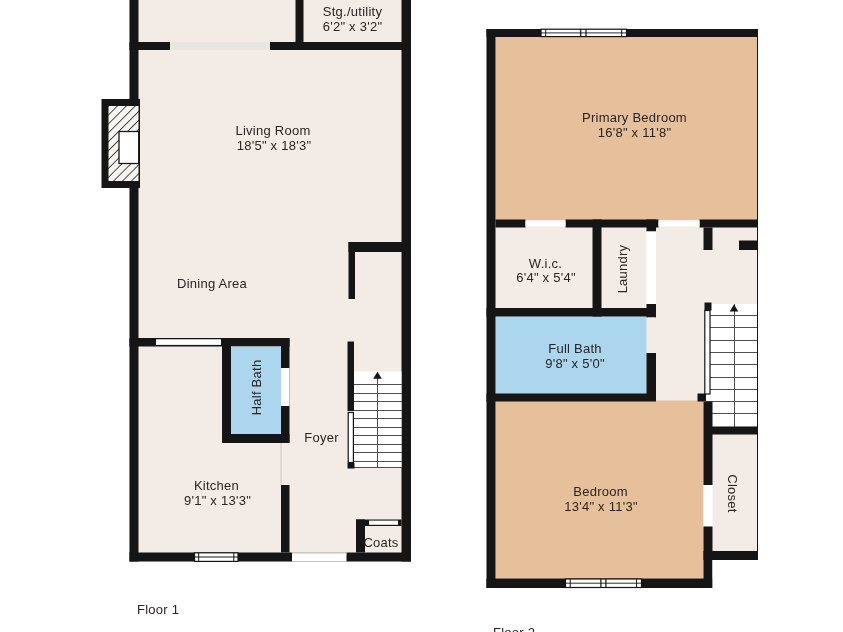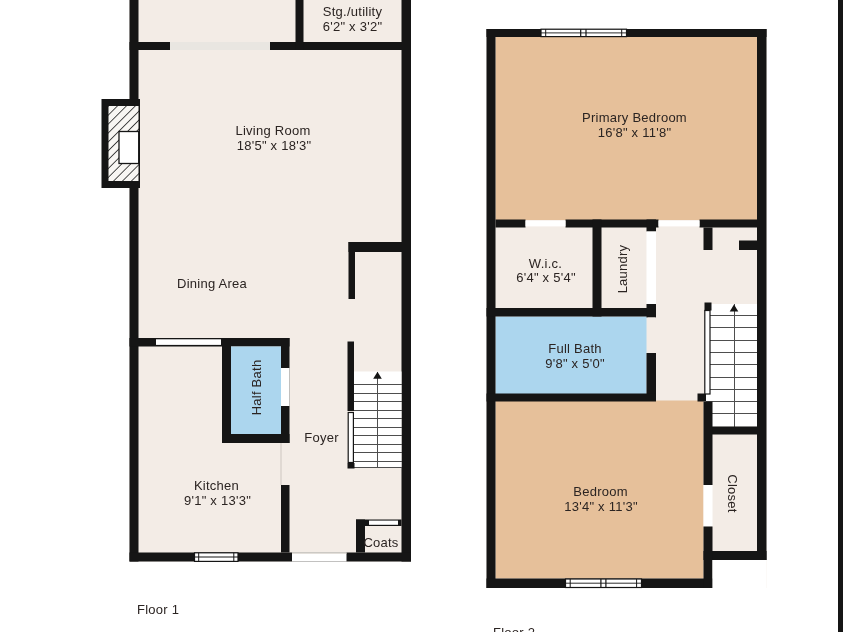--- a/index.html
+++ b/index.html
@@ -1,16 +1,16 @@
 <!DOCTYPE html>
 <html><head>
 <meta charset="utf-8">
 <style>
   html,body{margin:0;padding:0;background:#ffffff;}
-  #c{position:relative;width:843px;height:632px;background:#ffffff;overflow:hidden;}
+  #c{position:relative;width:758px;height:632px;background:#ffffff;overflow:hidden;}
   svg{position:absolute;left:0;top:0;filter:blur(0.55px);}
   text{font-family:"Liberation Sans",sans-serif;fill:#2b2422;}
 </style>
 </head>
 <body>
 <div id="c">
 <svg width="843" height="632" viewBox="0 0 843 632">
 <defs>
   <pattern id="hatch" patternUnits="userSpaceOnUse" width="6.3" height="6.3" patternTransform="rotate(45)">
     <rect width="6.3" height="6.3" fill="#f8f6f3"></rect>

